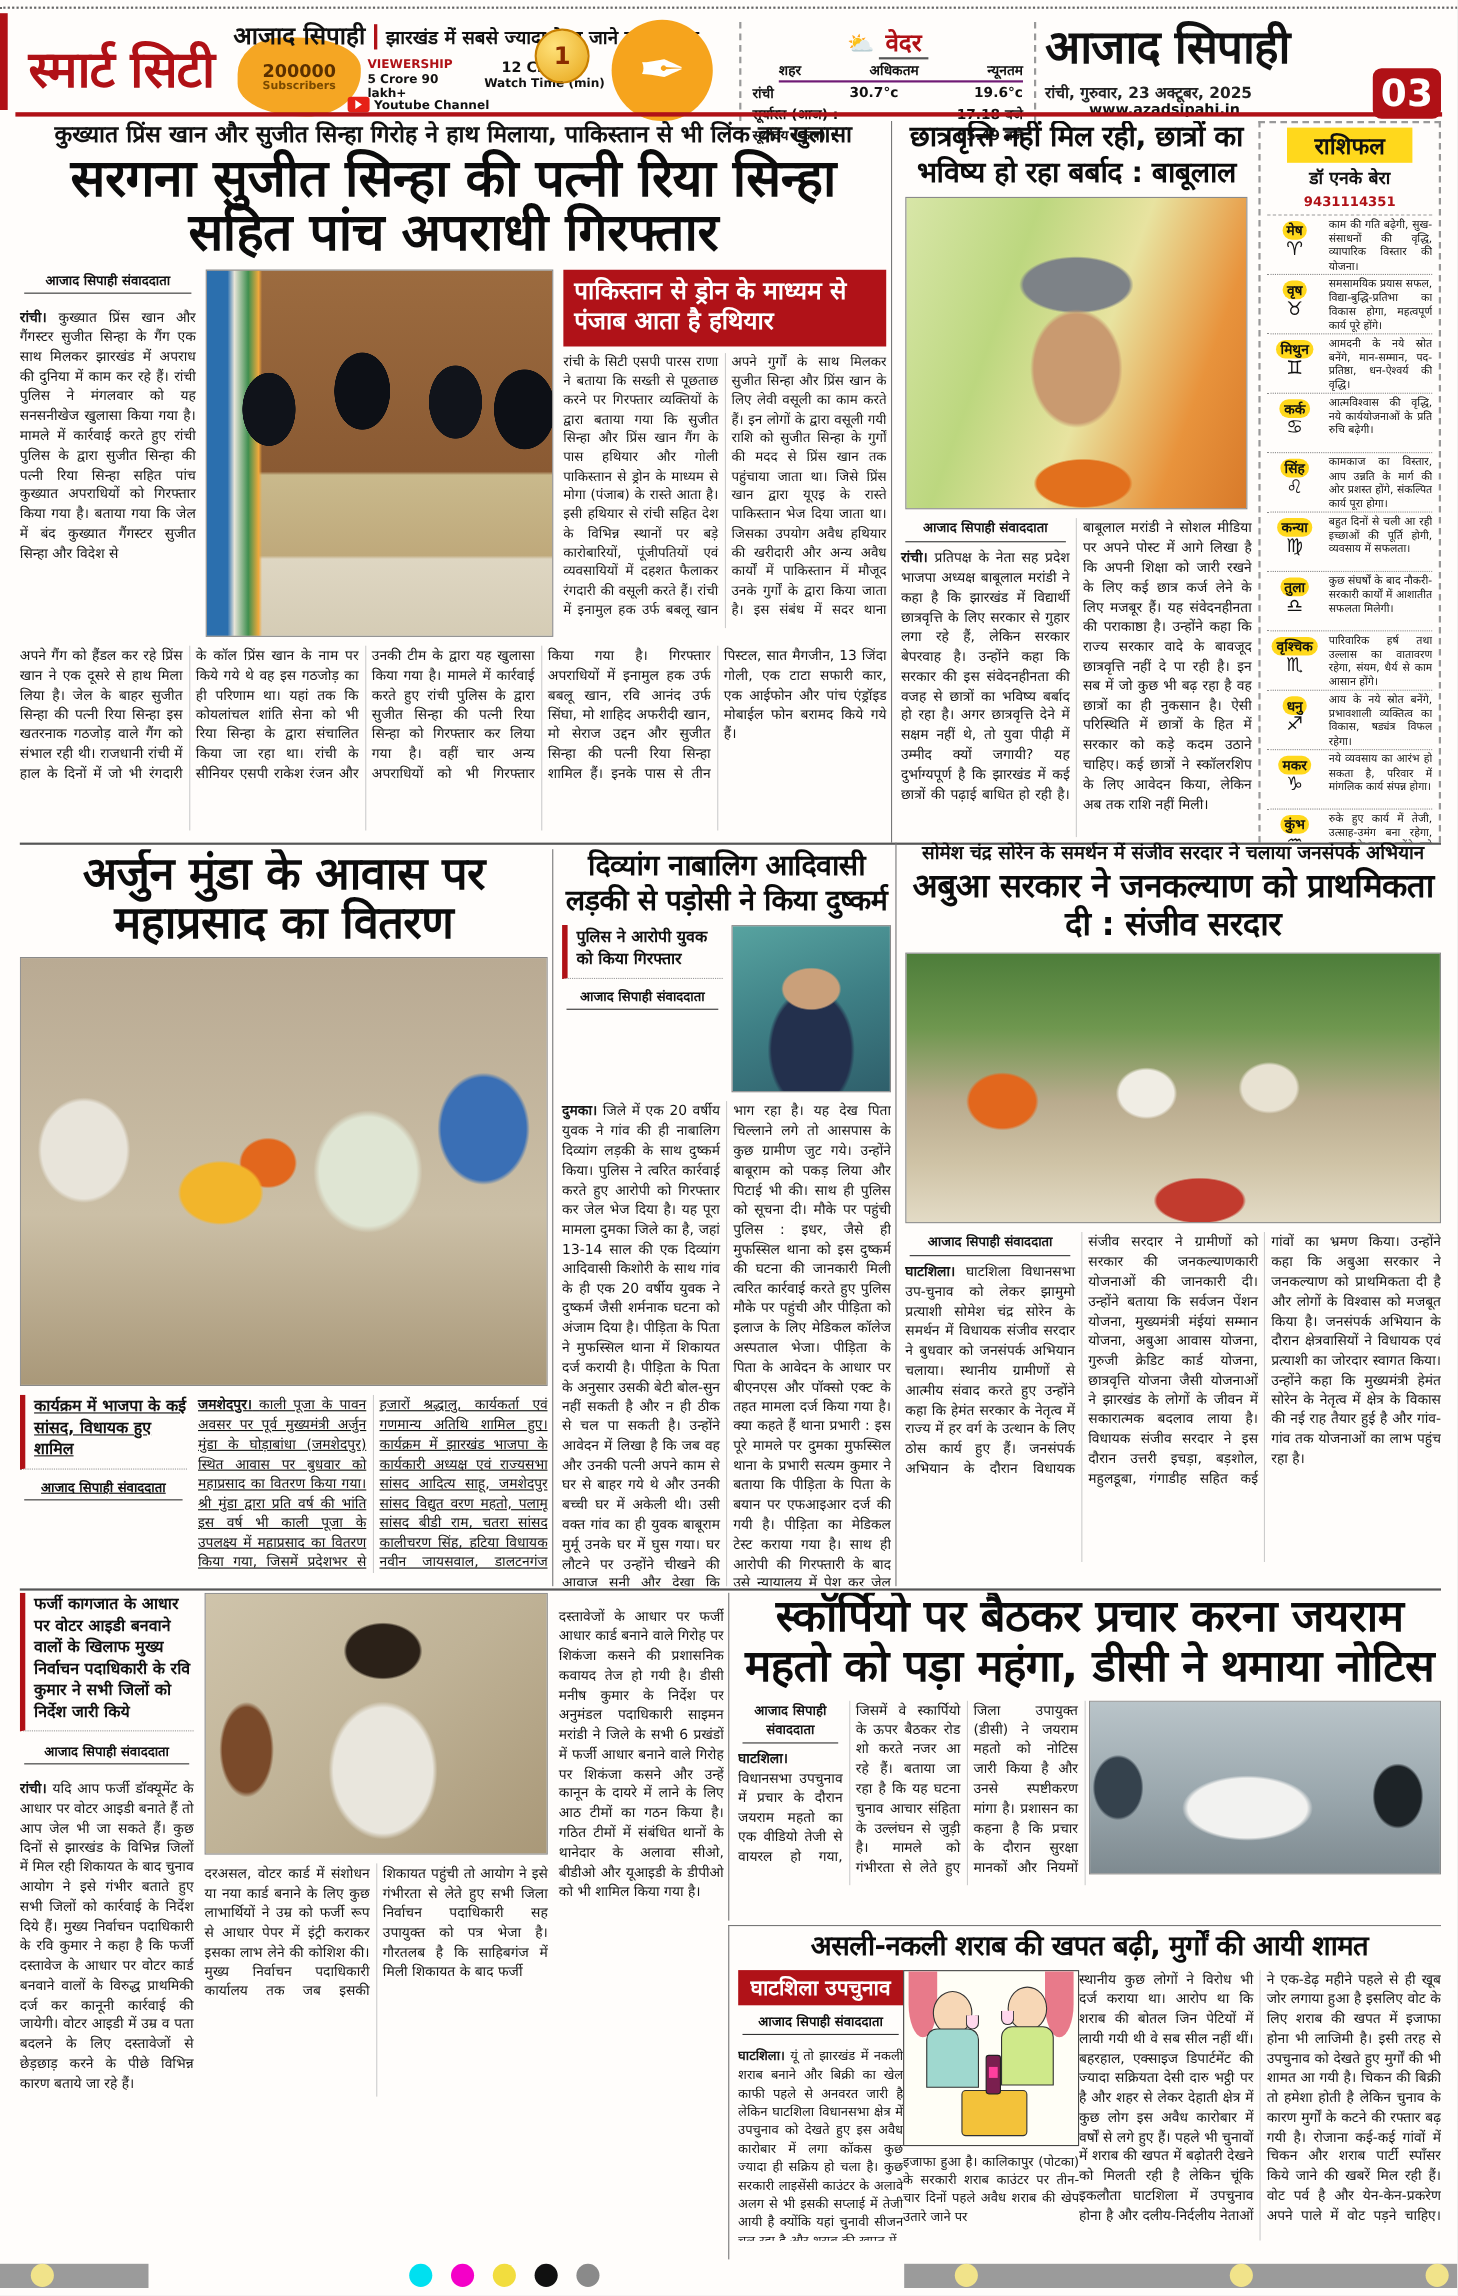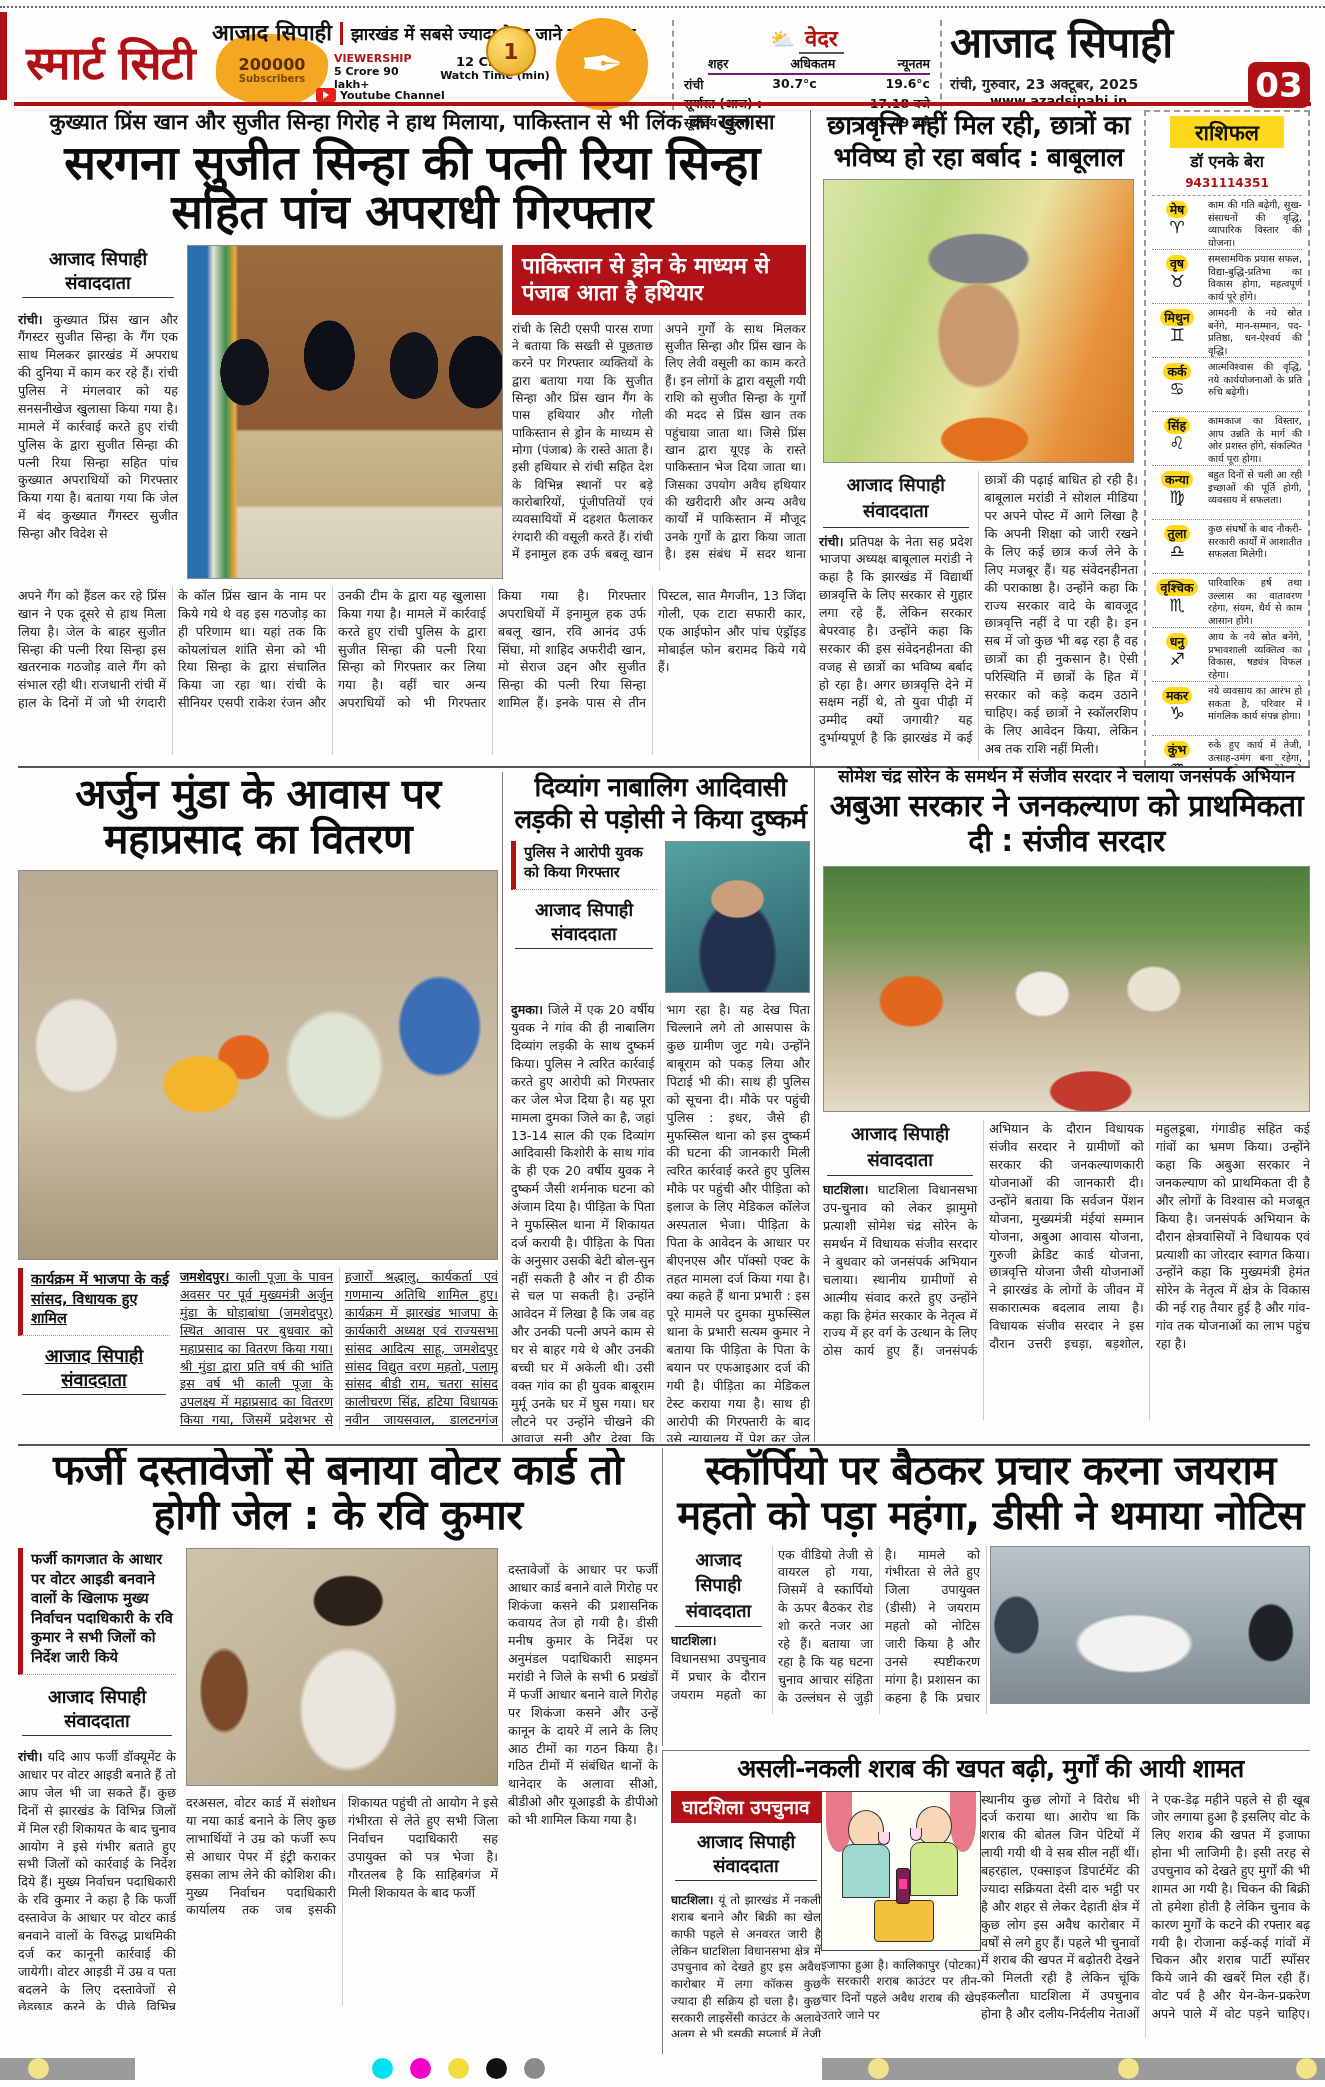--- a/index.html
+++ b/index.html
@@ -39,21 +39,21 @@
   .kicker{font-weight:800;text-align:center;font-size:21px;line-height:1.2;}
   .hl{font-weight:800;text-align:center;color:#0c0c0c;letter-spacing:-0.5px;}
   .hl-xl{font-size:47px;line-height:1.04;}
   .hl-lg{font-size:41px;line-height:1.1;}
   .hl-md{font-size:26px;line-height:1.22;}
   .hl-sc{font-size:40px;line-height:1.12;}
   .hl-lq{font-size:25px;line-height:1.1;}
   .body{font-size:12.6px;line-height:1.42;text-align:justify;color:#161616;}
   .body p{margin:0;}
   .dateline{font-weight:800;}
-  .byline{font-weight:800;text-align:center;font-size:18px;border-bottom:1.5px solid #333;
+  .byline{font-weight:800;text-align:center;font-size:12px;border-bottom:1.5px solid #333;
           padding:1px 0 3px;margin:0 4px 5px;}
   .subhead-bar{border-left:5px solid #b01116;padding:2px 0 6px 8px;font-weight:800;font-size:14.5px;
                line-height:1.35;border-bottom:1px dotted #999;}
   .redbox{background:#b01218;color:#fff;font-weight:800;font-size:22px;line-height:1.22;padding:8px 10px;}
   .redlabel{background:#b01218;color:#fff;font-weight:800;font-size:19px;text-align:center;padding:3px 4px;}
   .cols2{column-count:2;column-gap:12px;column-rule:1px solid #ccc;}
   .cols3{column-count:3;column-gap:12px;column-rule:1px solid #ccc;}
   .cols5{column-count:5;column-gap:12px;column-rule:1px solid #ccc;}
   .photo{border:1px solid #8a8a8a;}
   .divider-h{background:#555;height:2px;}
@@ -311,21 +311,20 @@
     <div class="cols3 body" style="margin-top:8px;height:300px;">
       <div class="byline">आजाद सिपाही संवाददाता</div>
       <p class="body"><span class="dateline">घाटशिला।</span>
       <span>घाटशिला विधानसभा उप-चुनाव को लेकर झामुमो प्रत्याशी सोमेश चंद्र सोरेन के समर्थन में विधायक संजीव सरदार ने बुधवार को जनसंपर्क अभियान चलाया। स्थानीय ग्रामीणों से आत्मीय संवाद करते हुए उन्होंने कहा कि हेमंत सरकार के नेतृत्व में राज्य में हर वर्ग के उत्थान के लिए ठोस कार्य हुए हैं। जनसंपर्क अभियान के दौरान विधायक संजीव सरदार ने ग्रामीणों को सरकार की जनकल्याणकारी योजनाओं की जानकारी दी। उन्होंने बताया कि सर्वजन पेंशन योजना, मुख्यमंत्री मंईयां सम्मान योजना, अबुआ आवास योजना, गुरुजी क्रेडिट कार्ड योजना, छात्रवृत्ति योजना जैसी योजनाओं ने झारखंड के लोगों के जीवन में सकारात्मक बदलाव लाया है। विधायक संजीव सरदार ने इस दौरान उत्तरी इचड़ा, बड़शोल, महुलडूबा, गंगाडीह सहित कई गांवों का भ्रमण किया। उन्होंने कहा कि अबुआ सरकार ने जनकल्याण को प्राथमिकता दी है और लोगों के विश्वास को मजबूत किया है। जनसंपर्क अभियान के दौरान क्षेत्रवासियों ने विधायक एवं प्रत्याशी का जोरदार स्वागत किया। उन्होंने कहा कि मुख्यमंत्री हेमंत सोरेन के नेतृत्व में क्षेत्र के विकास की नई राह तैयार हुई है और गांव-गांव तक योजनाओं का लाभ पहुंच रहा है।</span></p>
     </div>
   </section>
 
   <div class="abs divider-h" style="left:18px;top:1444px;width:1292px;"></div>
 
   <section class="abs story" style="left:18px;top:1448px;width:640px;height:606px;">
-    <h2 class="hl hl-lg" style="margin:0 0 10px;">फर्जी दस्तावेजों से बनाया वोटर कार्ड तो होगी जेल : के रवि कुमार</h2>
     <div style="display:flex;gap:10px;height:462px;overflow:hidden;">
       <div style="width:158px;flex:none;">
         <div class="subhead-bar">फर्जी कागजात के आधार पर वोटर आइडी बनवाने वालों के खिलाफ मुख्य निर्वाचन पदाधिकारी के रवि कुमार ने सभी जिलों को निर्देश जारी किये</div>
         <div class="byline" style="margin-top:8px;">आजाद सिपाही संवाददाता</div>
         <p class="body"><span class="dateline">रांची।</span>
         <span>यदि आप फर्जी डॉक्यूमेंट के आधार पर वोटर आइडी बनाते हैं तो आप जेल भी जा सकते हैं। कुछ दिनों से झारखंड के विभिन्न जिलों में मिल रही शिकायत के बाद चुनाव आयोग ने इसे गंभीर बताते हुए सभी जिलों को कार्रवाई के निर्देश दिये हैं। मुख्य निर्वाचन पदाधिकारी के रवि कुमार ने कहा है कि फर्जी दस्तावेज के आधार पर वोटर कार्ड बनवाने वालों के विरुद्ध प्राथमिकी दर्ज कर कानूनी कार्रवाई की जायेगी। वोटर आइडी में उम्र व पता बदलने के लिए दस्तावेजों से छेड़छाड़ करने के पीछे विभिन्न कारण बताये जा रहे हैं।</span></p>
       </div>
       <div style="width:312px;flex:none;">
         <div class="photo ph-ravi" style="height:236px;"></div>
         <div class="cols2 body" style="margin-top:8px;height:212px;">दरअसल, वोटर कार्ड में संशोधन या नया कार्ड बनाने के लिए कुछ लाभार्थियों ने उम्र को फर्जी रूप से आधार पेपर में इंट्री कराकर इसका लाभ लेने की कोशिश की। मुख्य निर्वाचन पदाधिकारी कार्यालय तक जब इसकी शिकायत पहुंची तो आयोग ने इसे गंभीरता से लेते हुए सभी जिला निर्वाचन पदाधिकारी सह उपायुक्त को पत्र भेजा है। गौरतलब है कि साहिबगंज में मिली शिकायत के बाद फर्जी</div>

